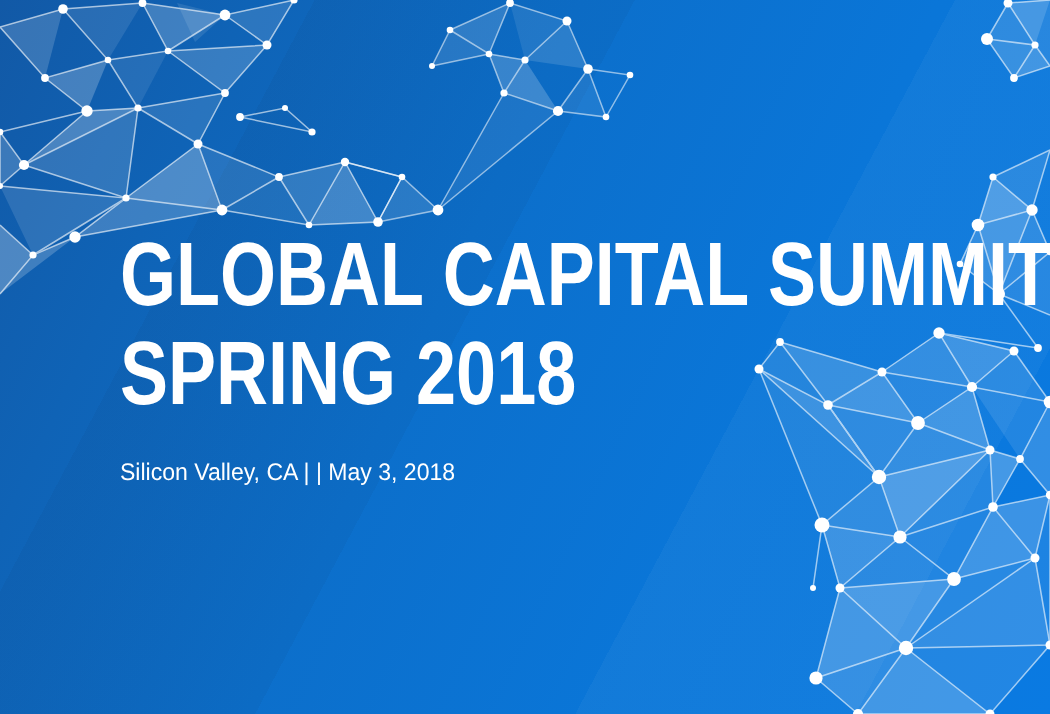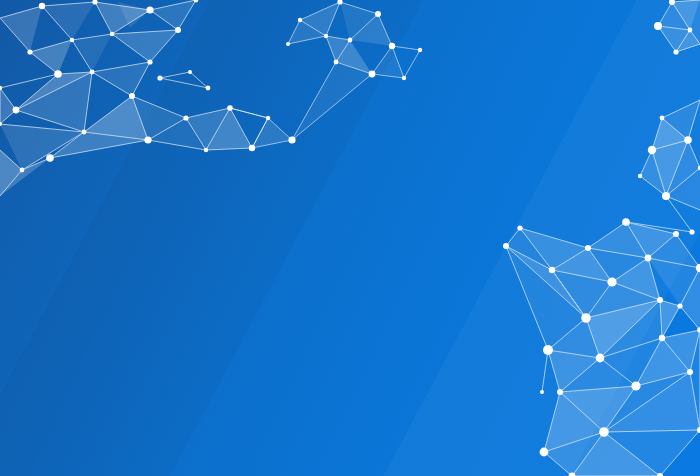--- a/index.html
+++ b/index.html
@@ -355,14 +355,19 @@
         <circle cx="552" cy="270" r="3.2"></circle>
         <circle cx="588" cy="248" r="3.0"></circle>
         <circle cx="626" cy="222" r="3.8"></circle>
         <circle cx="676" cy="234" r="3.0"></circle>
         <circle cx="520" cy="228" r="2.6"></circle>
         <circle cx="542" cy="392" r="2.0"></circle>
       </g>
     </g>
   </svg>
 
+  <div id="content">
+    <div class="title-line">GLOBAL CAPITAL SUMMIT</div>
+    <div class="title-line">SPRING 2018</div>
+    <div id="subtitle">Silicon Valley, CA | | May 3, 2018</div>
+  </div>
 
 </div>
 
 </body></html>

